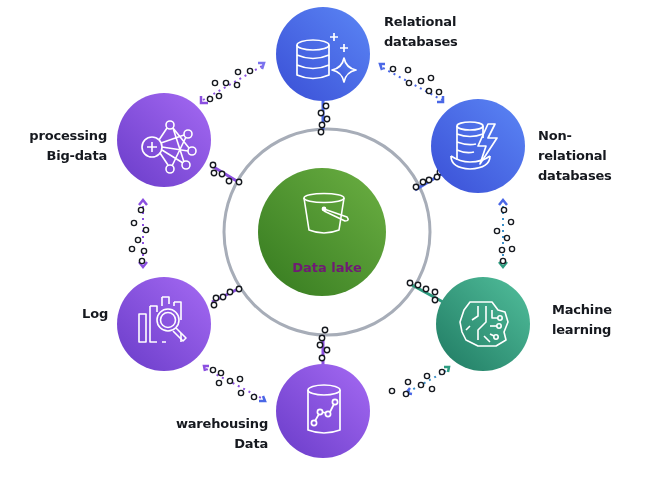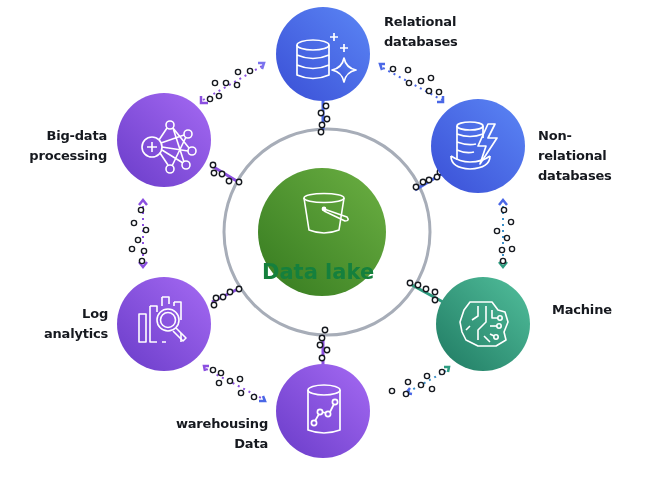--- a/index.html
+++ b/index.html
@@ -1,21 +1,21 @@
 <!DOCTYPE html>
 <html><head>
   <meta charset="utf-8">
   <style>
     html, body { margin: 0; padding: 0; background: #ffffff; }
     body { width: 647px; height: 479px; position: relative; overflow: hidden; font-family: "DejaVu Sans", sans-serif; }
     #diagram { position: absolute; left: 0; top: 0; width: 647px; height: 479px; }
     .lbl { position: absolute; font-weight: bold; font-size: 13px; line-height: 20px; color: #16191f; letter-spacing: -0.2px; }
     .lbl span { display: block; white-space: nowrap; }
     .right { text-align: right; }
-    .center-title { position: absolute; left: 262px; top: 260px; width: 130px; font-weight: bold; font-size: 21px; color: #15803d; font-family: "DejaVu Sans", sans-serif; }
+    .center-title { position: absolute; left: 262px; top: 260px; width: 130px; text-align: center; font-weight: bold; font-size: 13px; color: #701a75; font-family: "DejaVu Sans", sans-serif; }
   </style>
 </head>
 <body>
 
 <svg id="diagram" viewBox="0 0 647 479" xmlns="http://www.w3.org/2000/svg">
   <defs>
     <linearGradient id="gBlue" x1="0" y1="1" x2="1" y2="0">
       <stop offset="0" stop-color="#3a4fd6"></stop>
       <stop offset="1" stop-color="#5b86f5"></stop>
     </linearGradient>
@@ -244,26 +244,26 @@
   <span>Relational</span>
   <span>databases</span>
 </div>
 <div class="lbl" style="left:538px; top:114px;margin-top:12px;">
   <span>Non-</span>
   <span>relational</span>
   <span>databases</span>
 </div>
 <div class="lbl" style="left:552px; top:300px;">
   <span>Machine</span>
+  <span>learning</span>
 </div>
 <div class="lbl right" style="right:379px; top:414px;">
   <span>warehousing</span>
   <span>Data</span>
 </div>
 <div class="lbl right" style="right:539px; top:304px;margin-left:21px;">
   <span>Log</span>
-  <span>analytics</span>
 </div>
 <div class="lbl right" style="right:540px; top:126px;">
+  <span>processing</span>
   <span>Big-data</span>
-  <span>processing</span>
 </div>
 <div class="center-title">Data lake</div>
 
 </body></html>

